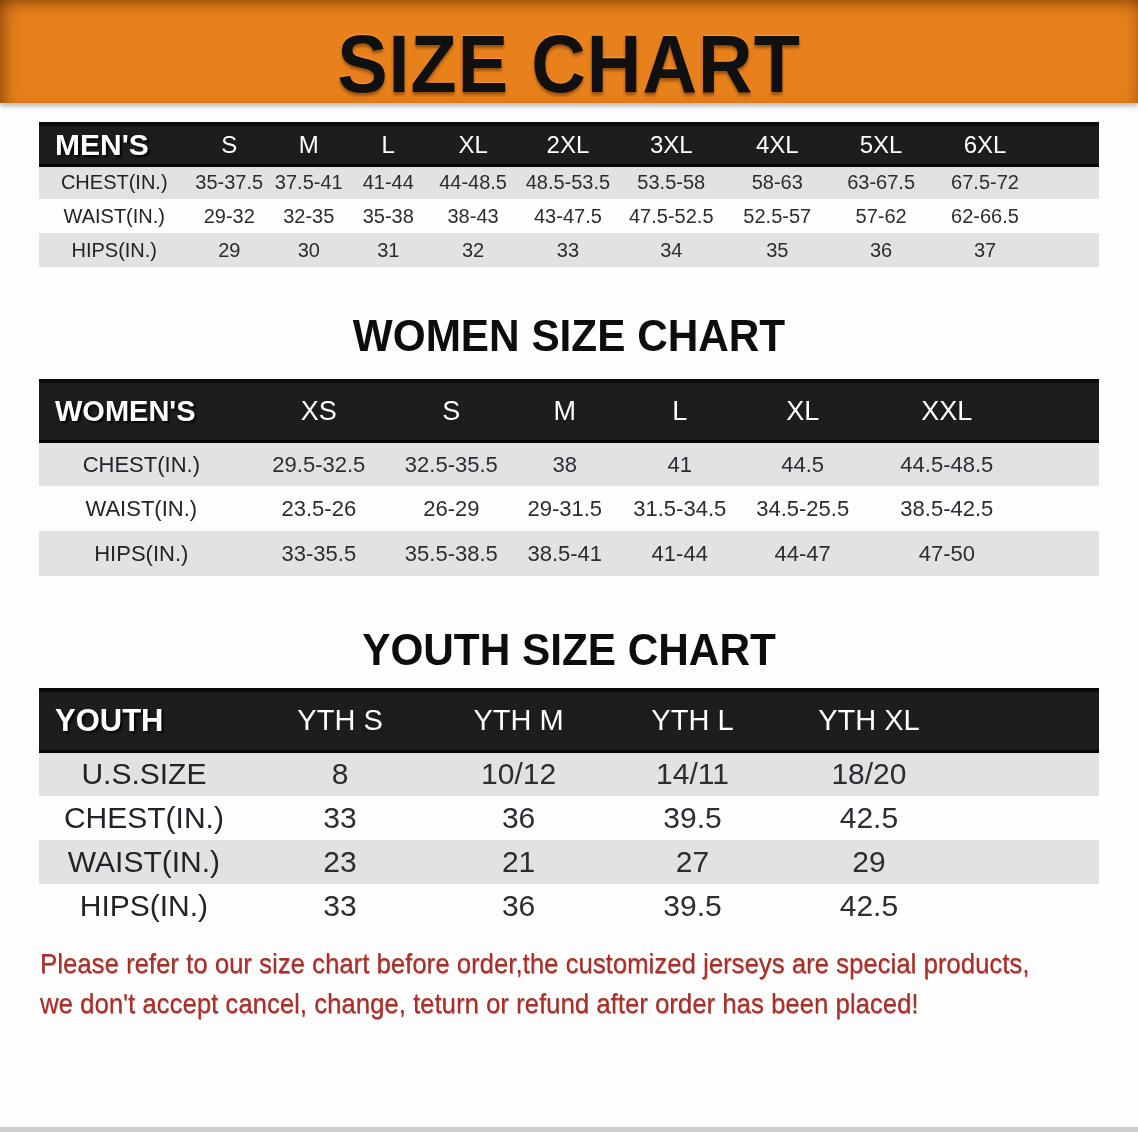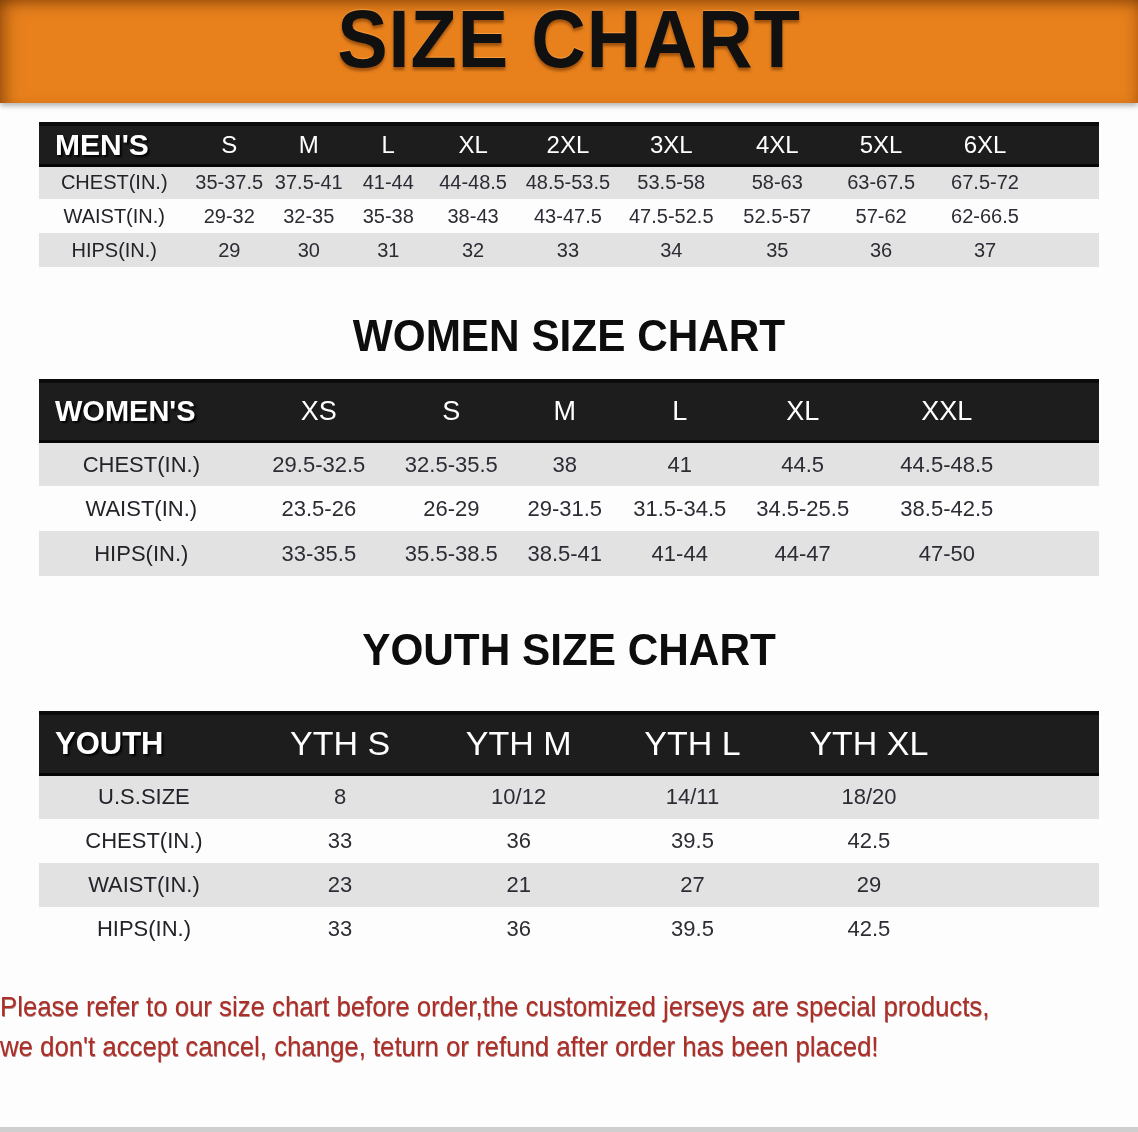--- a/index.html
+++ b/index.html
@@ -9,21 +9,21 @@
     width:1138px; height:1132px;
     background:#fdfdfd;
     overflow:hidden;
     font-family:"Liberation Sans", sans-serif;
     color:#1c1c22;
   }
   
   .banner {
     height:103px;
     background:#e8811c;
-    display:flex; align-items:flex-start; justify-content:center;
+    display:flex; align-items:flex-end; justify-content:center;
     box-shadow:
       inset 0 10px 16px -8px rgba(88,38,0,.65),
       inset 16px 0 18px -12px rgba(88,38,0,.55),
       inset -14px 0 18px -14px rgba(88,38,0,.30),
       0 3px 5px rgba(0,0,0,.28);
   }
   .banner h1 {
     font-size:78px; font-weight:bold; letter-spacing:1px; color:#101010;
     line-height:1;
     display:inline-block; transform:scale(.97,1.04);
@@ -39,21 +39,21 @@
   .s-men   .section-title { margin-top:25px; }
   .s-women .section-title { margin-top:45px; }
   .s-youth .section-title { margin-top:50px; }
   
   table.size-table {
     width:1060px; margin:0 auto;
     border-collapse:collapse; table-layout:fixed;
   }
   .s-men   table.size-table { margin-top:19px; }
   .s-women table.size-table { margin-top:20px; }
-  .s-youth table.size-table { margin-top:37px; }
+  .s-youth table.size-table { margin-top:14px; }
   table.size-table { border-top:4px solid #0b0b0b; }
   thead th {
     background:#1d1d1d; color:#ffffff; font-weight:normal;
     text-align:center; vertical-align:middle;
     border-bottom:3px solid #060606;
   }
   .t-men   thead th { border-top:3px solid #f2f2f2; }
   thead th.band-label {
     font-weight:bold; text-align:left; padding-left:16px;
     text-shadow:2px 2px 2px rgba(0,0,0,.9);
@@ -64,26 +64,26 @@
     color:#2c2c34; background:#fdfdfd;
   }
   tbody tr:nth-child(odd) td { background:#e2e2e3; }
   tbody td.row-label { color:#222229; white-space:nowrap; }
   
   .t-men   thead tr { height:41px; }  .t-men   tbody tr { height:34px; }
   .t-women thead tr { height:60px; }  .t-women tbody tr { height:45px; }
   .t-youth thead tr { height:62px; }  .t-youth tbody tr { height:44px; }
   .t-men   thead th { font-size:24px; } .t-men   thead th.band-label { font-size:30px; }
   .t-women thead th { font-size:27px; } .t-women thead th.band-label { font-size:29px; }
-  .t-youth thead th { font-size:34px; } .t-youth thead th.band-label { font-size:31px; }
+  .t-youth thead th { font-size:29px; } .t-youth thead th.band-label { font-size:31px; }
   .t-men   tbody td { font-size:20px; }
   .t-women tbody td { font-size:22px; }
-  .t-youth tbody td { font-size:22px; }
-  
-  .note { margin-top:36px; }
+  .t-youth tbody td { font-size:30px; }
+  
+  .note { margin-top:16px; padding-left:40px; }
   .note p {
     color:#ab2f28; font-size:28px; line-height:40px; white-space:nowrap;
     transform:scaleX(.92); transform-origin:left center;
     text-shadow:.5px .5px 0 rgba(122,31,26,.55);
   }
   
   .bottom-strip {
     position:absolute; left:0; bottom:0; width:100%; height:5px;
     background:#cfcfcf;
   }

